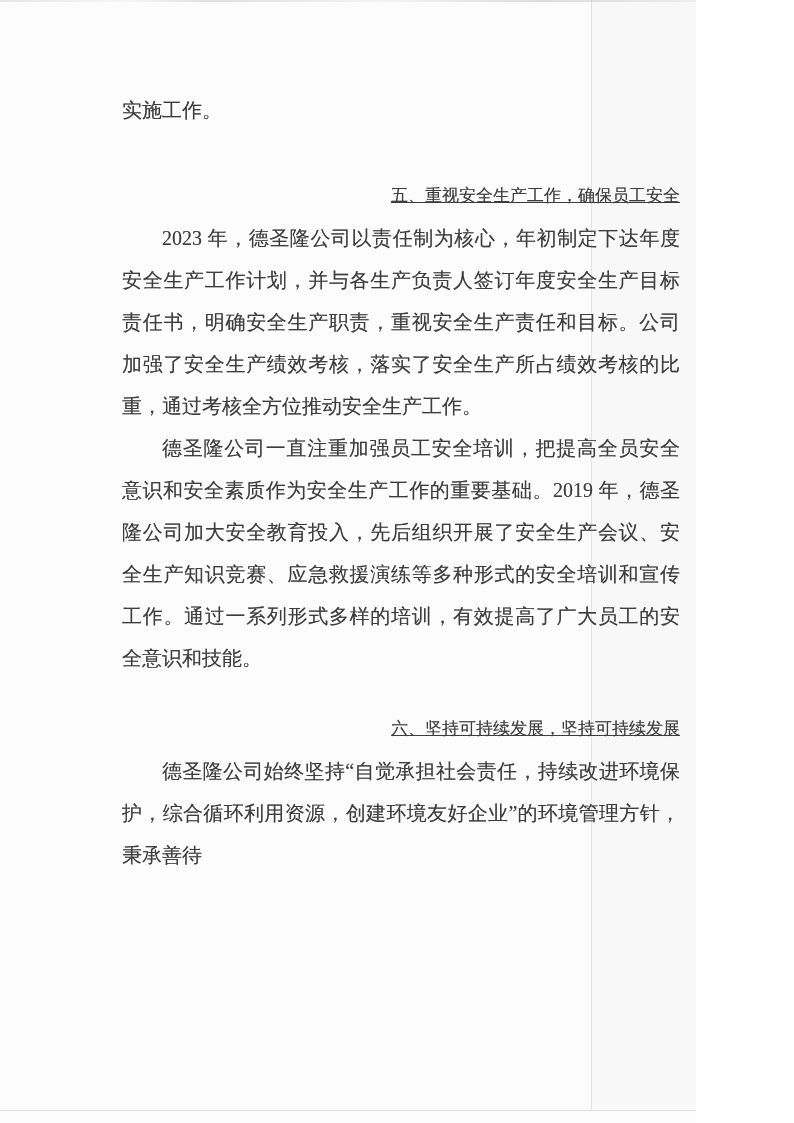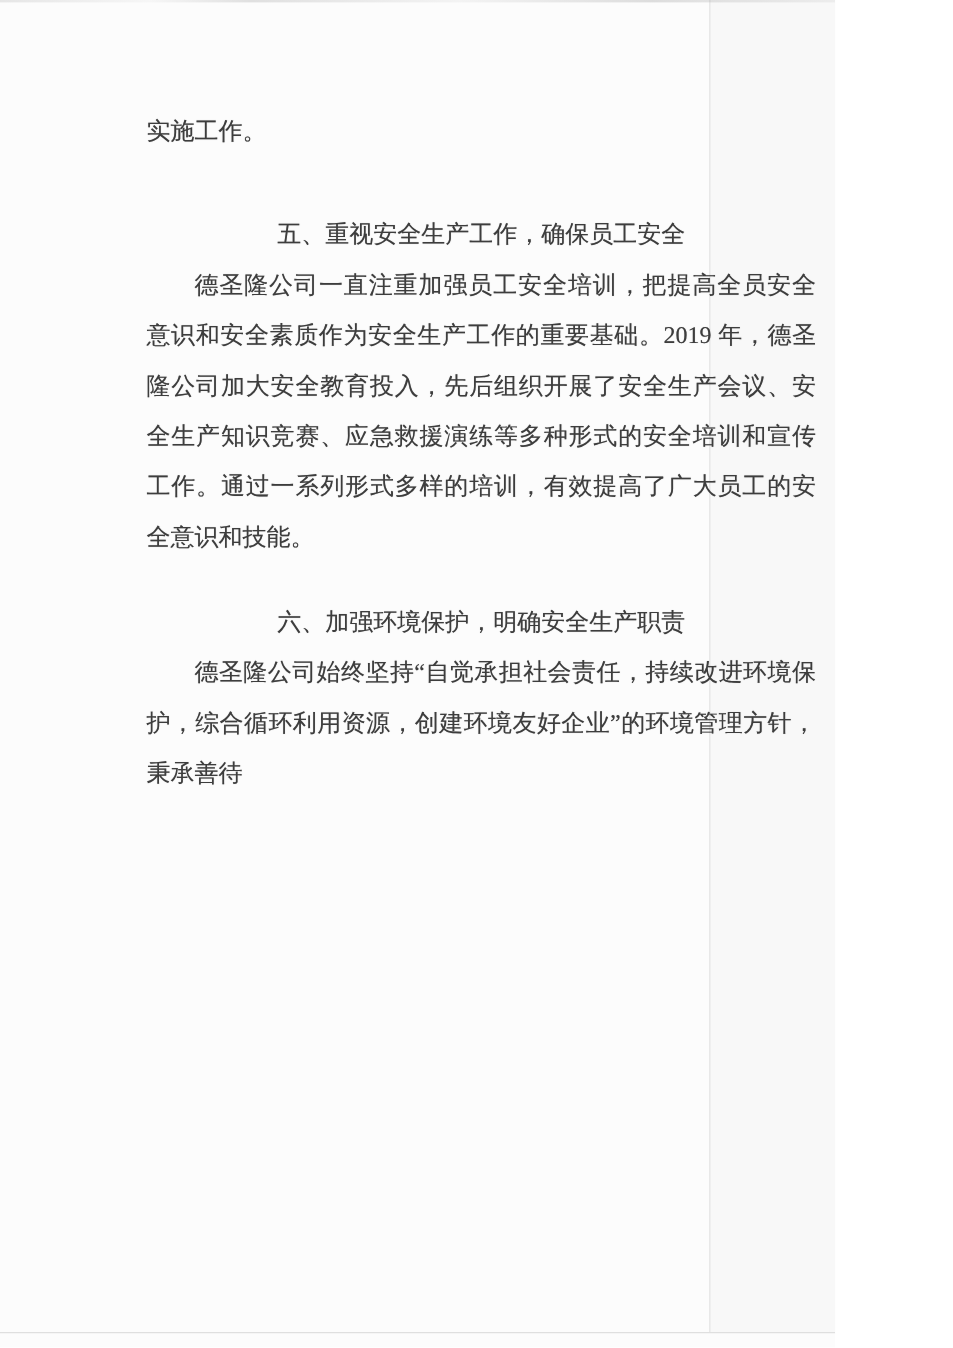--- a/index.html
+++ b/index.html
@@ -58,24 +58,25 @@
   }
   .content p {
     margin: 0;
     text-indent: 2em;
   }
   .content p.continuation {
     text-indent: 0;
   }
   .content h2 {
     margin: 0;
-    font-size: 20px;
+    font-size: 17px;
     font-weight: normal;
     line-height: 42px;
-    text-align: center;
+    text-align: right;
+    text-decoration: underline;
   }
   .content h2.heading-5 { margin-top: 44px; }
   .content h2.heading-6 { margin-top: 29px; }
 </style>
 </head>
 <body>
 
 <div class="page">
 
   <div class="scan-edge-top"></div>
@@ -83,21 +84,22 @@
   <div class="scan-line-vertical"></div>
   <div class="scan-line-bottom"></div>
 
   <div class="content">
 
     <p class="continuation">实施工作。</p>
 
     <h2 class="heading-5">五、重视安全生产工作，确保员工安全</h2>
 
 
+    <p>2023 年，德圣隆公司以责任制为核心，年初制定下达年度安全生产工作计划，并与各生产负责人签订年度安全生产目标责任书，明确安全生产职责，重视安全生产责任和目标。公司加强了安全生产绩效考核，落实了安全生产所占绩效考核的比重，通过考核全方位推动安全生产工作。</p>
 
     <p>德圣隆公司一直注重加强员工安全培训，把提高全员安全意识和安全素质作为安全生产工作的重要基础。2019 年，德圣隆公司加大安全教育投入，先后组织开展了安全生产会议、安全生产知识竞赛、应急救援演练等多种形式的安全培训和宣传工作。通过一系列形式多样的培训，有效提高了广大员工的安全意识和技能。</p>
 
-    <h2 class="heading-6">六、加强环境保护，明确安全生产职责</h2>
+    <h2 class="heading-6">六、坚持可持续发展，坚持可持续发展</h2>
 
     <p>德圣隆公司始终坚持“自觉承担社会责任，持续改进环境保护，综合循环利用资源，创建环境友好企业”的环境管理方针，秉承善待</p>
 
   </div>
 </div>
 
 </body></html>

